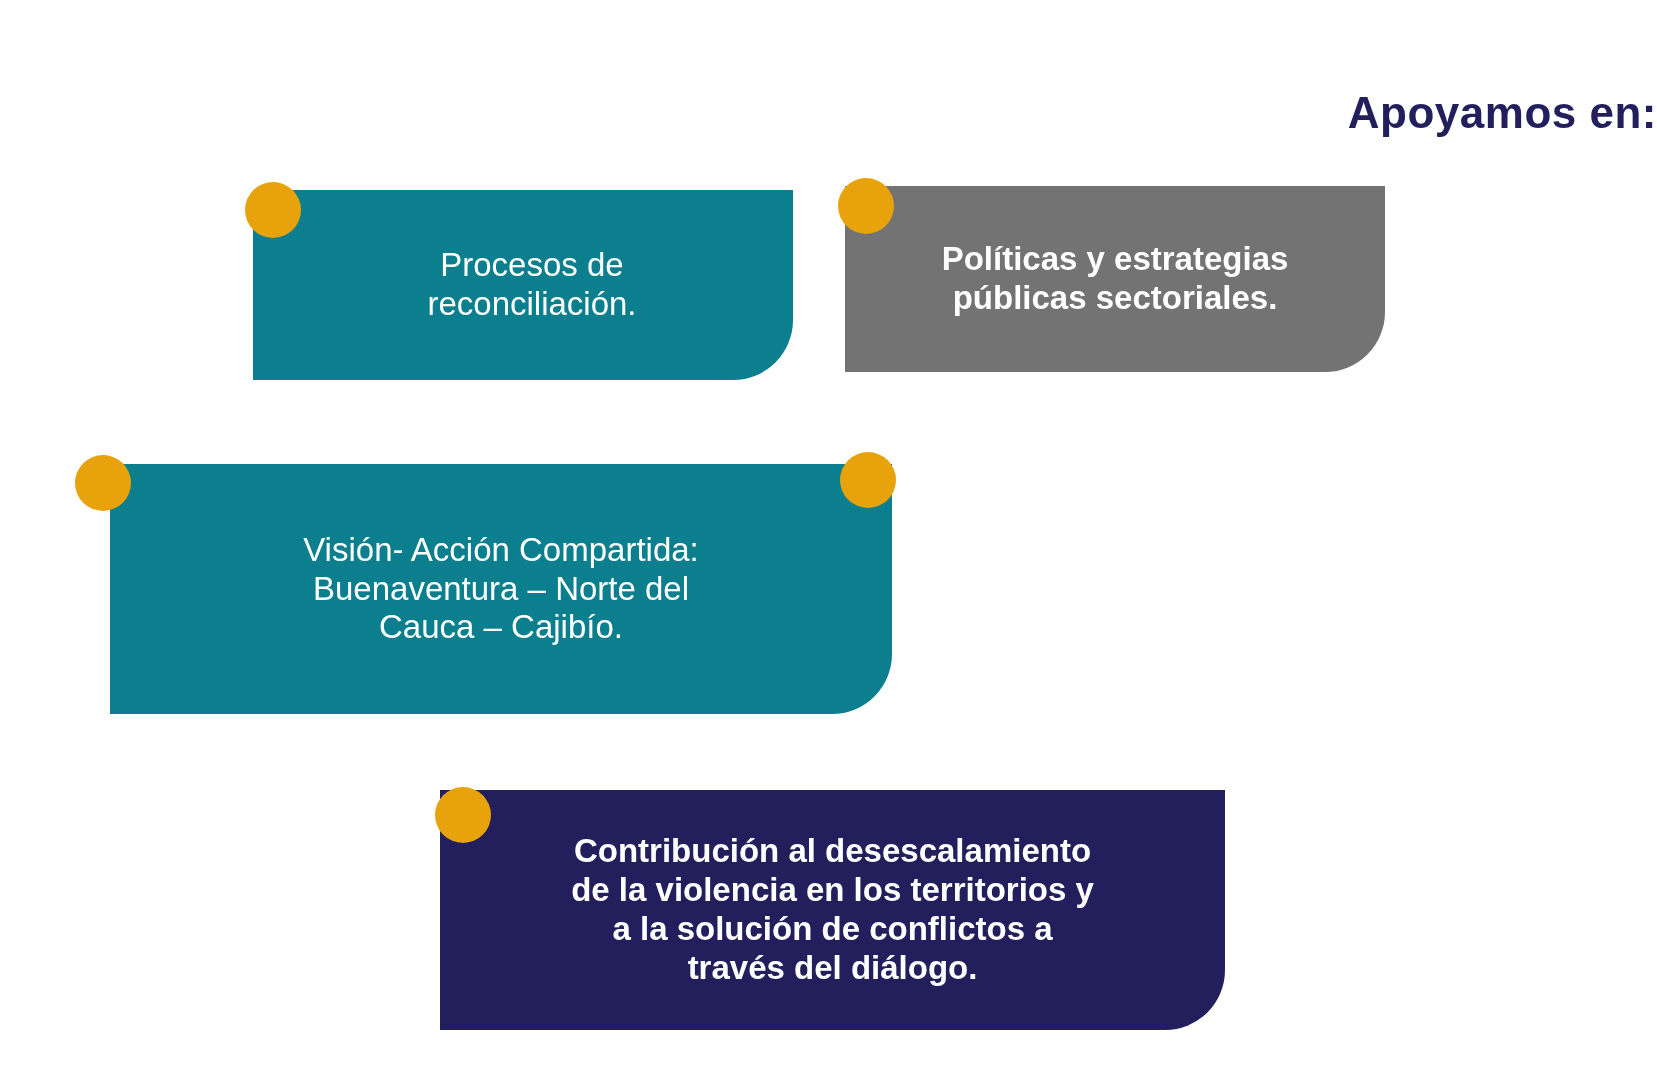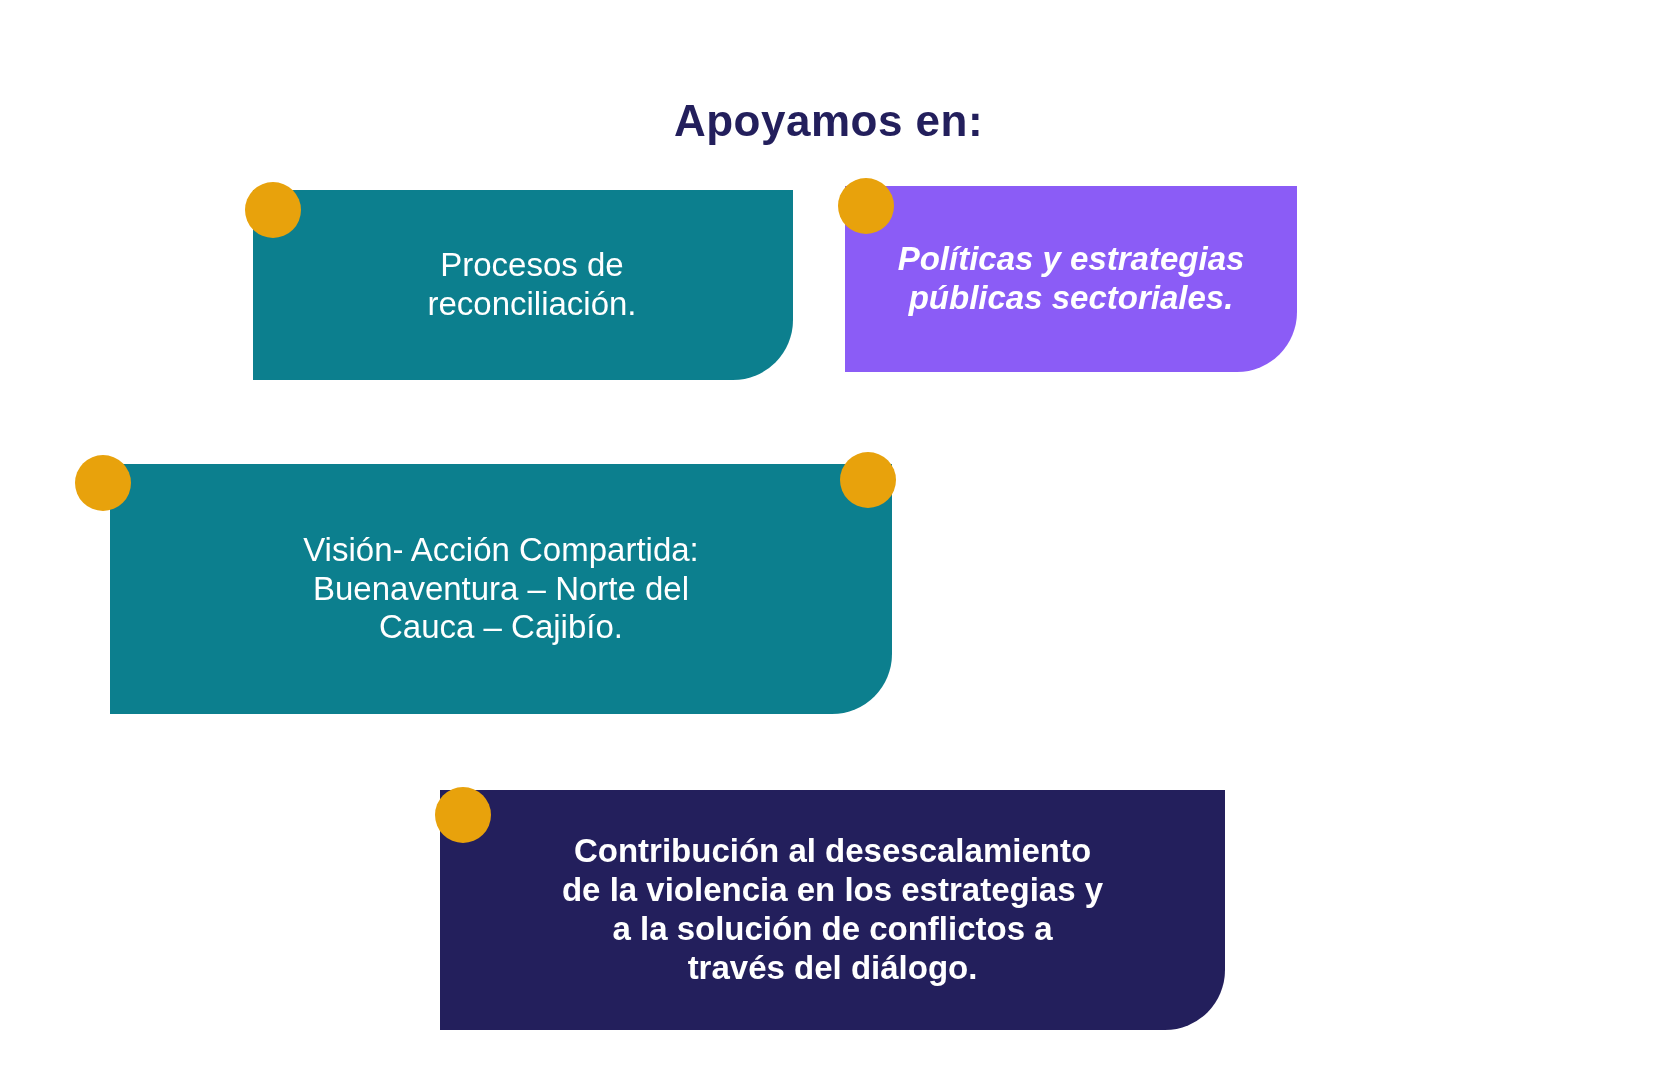--- a/index.html
+++ b/index.html
@@ -17,24 +17,24 @@
 
   .slide {
     position: relative;
     width: 1657px;
     height: 1081px;
     background: #ffffff;
   }
 
   .title {
     position: absolute;
-    top: 96px;
+    top: 88px;
     left: 0;
     width: 1657px;
-    text-align: center;
+    text-align: right;
     font-size: 44px;
     font-weight: bold;
     color: #231f5c;
     letter-spacing: 0.5px;
   }
 
   
   .card {
     position: absolute;
     box-sizing: border-box;
@@ -72,24 +72,23 @@
     width: 540px;
     height: 190px;
     background: #0c7f8e;
     padding-left: 44px;
   }
   #dot-reconciliacion { left: 245px; top: 182px; }
 
   #card-politicas {
     left: 845px;
     top: 186px;
-    width: 452px;
+    width: 540px;
     height: 186px;
-    background: #8b5cf6;
-    font-style: italic;
+    background: #737373;
   }
   #dot-politicas { left: 838px; top: 178px; }
 
   #card-vision {
     left: 110px;
     top: 464px;
     width: 782px;
     height: 250px;
     background: #0c7f8e;
   }
@@ -140,18 +139,18 @@
     <span class="card-text t-vision">Visión- Acción Compartida:
 Buenaventura – Norte del
 Cauca – Cajibío.</span>
   </div>
 
   <div class="dot" id="dot-acompanamiento"></div>
 
   <div class="dot" id="dot-contribucion"></div>
   <div class="card rbr" id="card-contribucion">
     <span class="card-text t-contribucion">Contribución al desescalamiento
-de la violencia en los estrategias y
+de la violencia en los territorios y
 a la solución de conflictos a
 través del diálogo.</span>
   </div>
 
 </div>
 
 </body></html>

